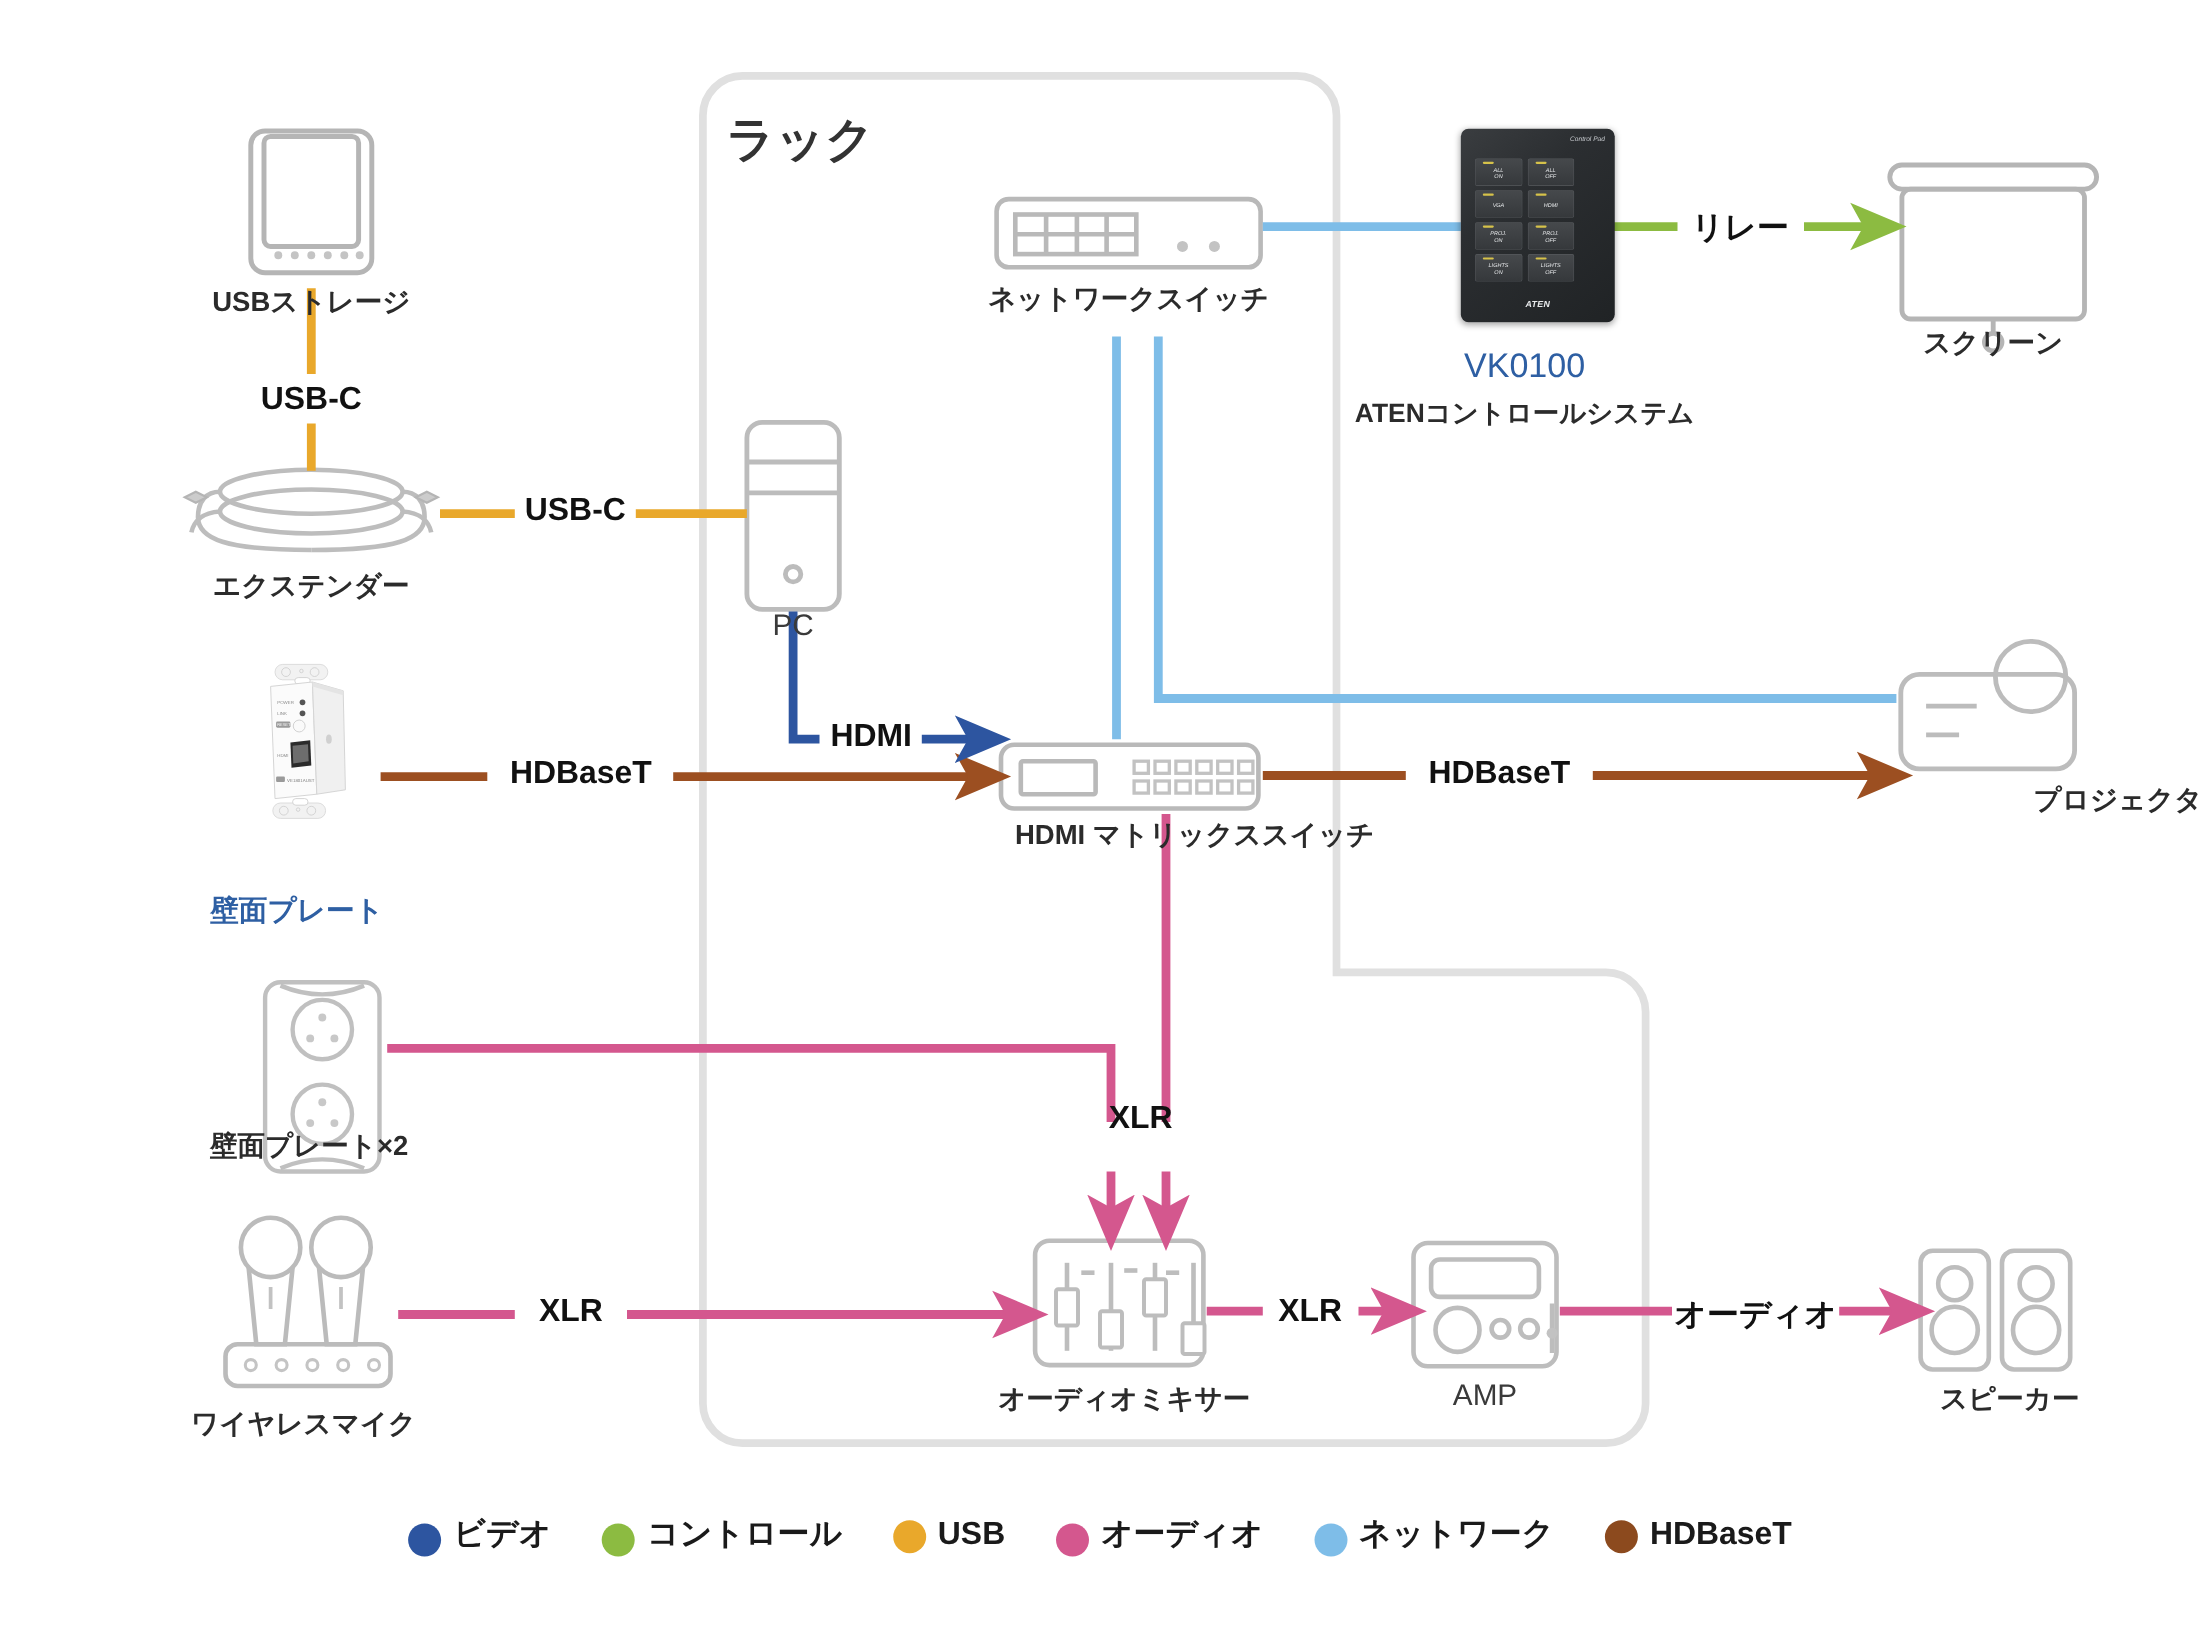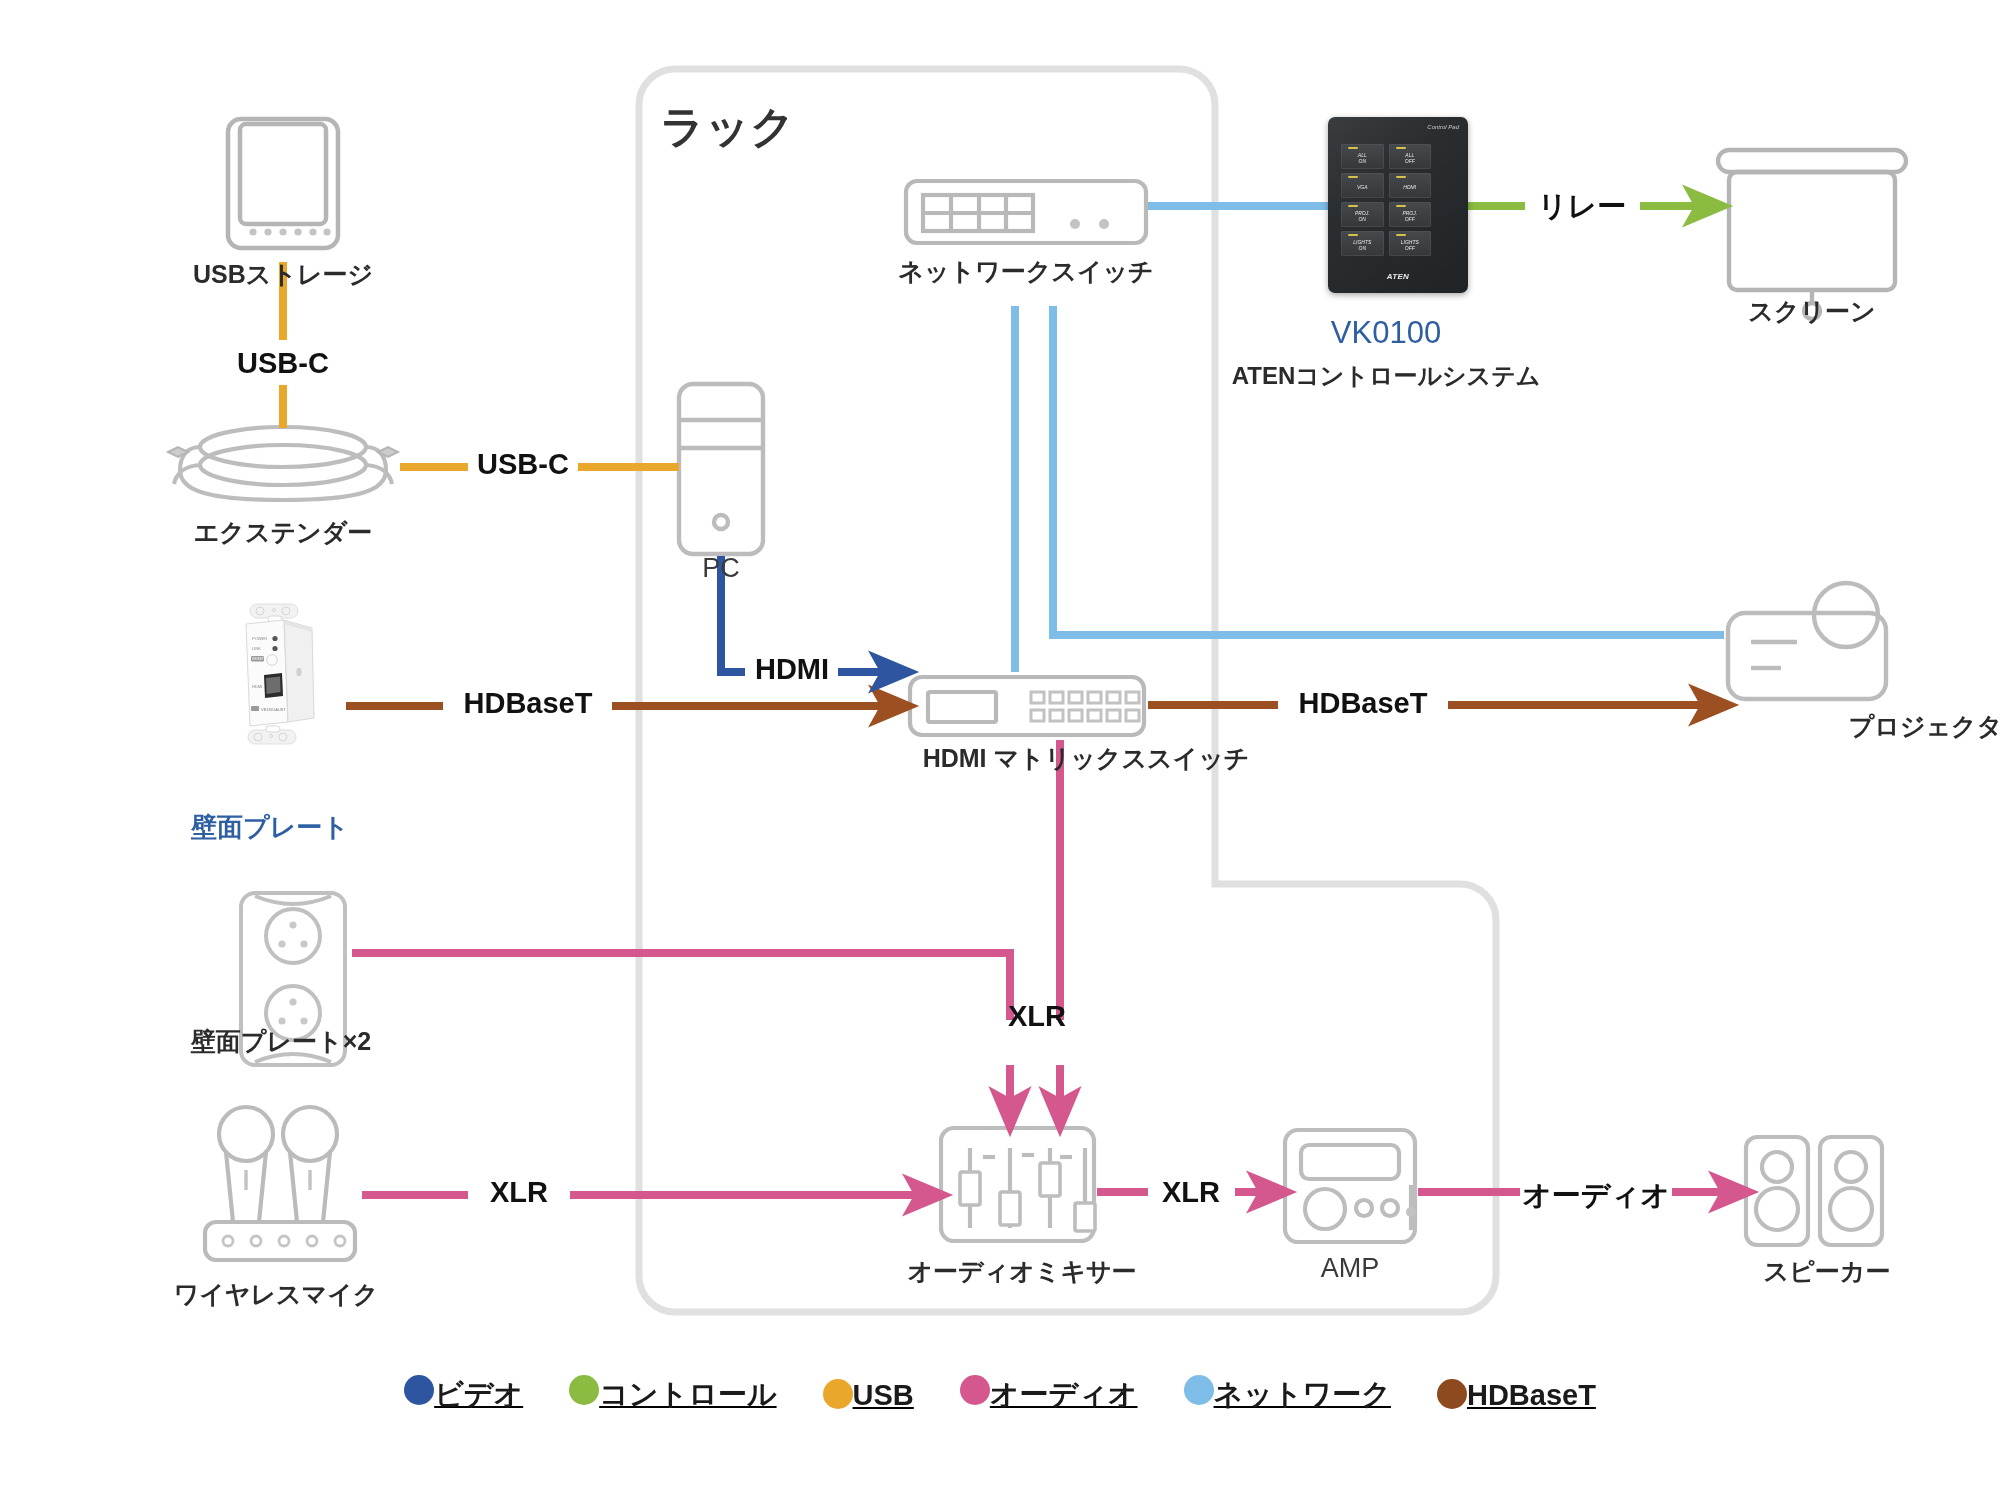--- a/index.html
+++ b/index.html
@@ -83,22 +83,22 @@
     left: 0;
     top: 1375px;
     width: 2000px;
     display: flex;
     justify-content: center;
     align-items: center;
     gap: 46px;
   }
   .legend-item {
     display: flex;
-    align-items: flex-start;
-    text-decoration: underline;
+    align-items: flex-end;
+    gap: 11px;
   }
   .legend-dot {
     width: 30px;
     height: 30px;
     border-radius: 50%;
     display: block;
   }
   .legend-text {
     font-size: 29px;
     font-weight: 700;

